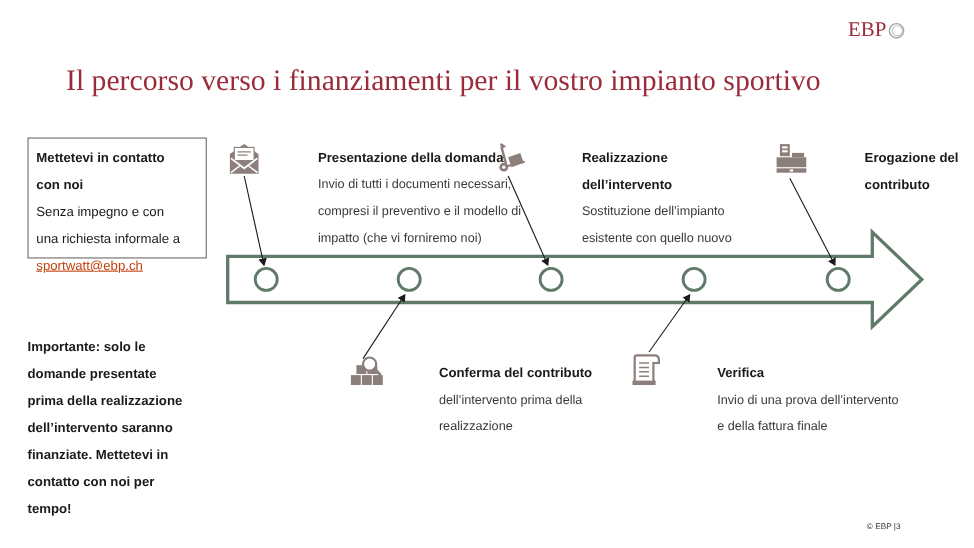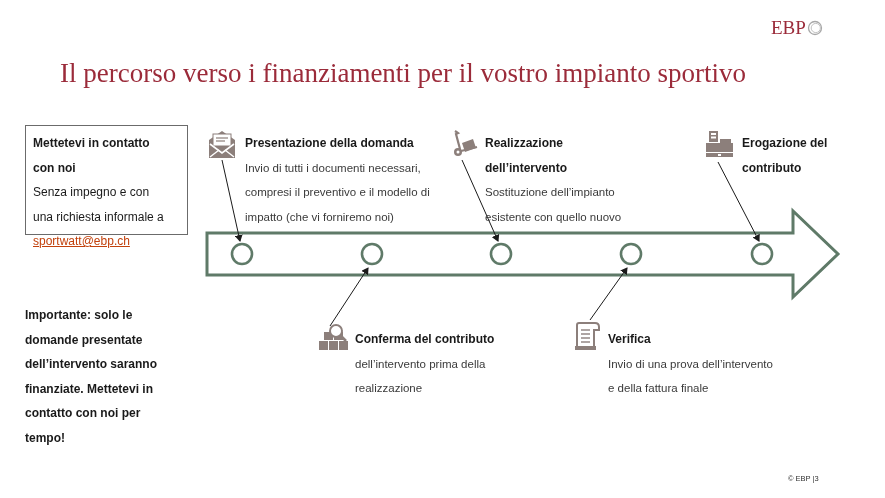--- a/index.html
+++ b/index.html
@@ -4,21 +4,21 @@
 <style>
   html, body { margin:0; padding:0; }
   body { width:885px; height:498px; background:#ffffff; position:relative; overflow:hidden; font-family:"Liberation Sans", sans-serif; color:#1a1a1a; }
   .logo { position:absolute; left:771px; top:17px; font-family:"Liberation Serif", serif; font-size:19px; color:#9b2b3a; letter-spacing:0px; display:flex; align-items:center;justify-content:center; }
   .logo svg { margin-left:1px; }
   .title { position:absolute; left:25px; top:58px; font-family:Liberation Serif, serif; font-size:27px; color:#9b2b3a; white-space:nowrap;margin-left:35px; }
   .contact-box { position:absolute; left:25px; top:125px; width:163px; height:110px; border:1px solid #6b6b6b; box-sizing:border-box; padding:5px 7px; font-size:12px; line-height:24.5px; }
   .contact-box .b { font-weight:bold; }
   .contact-box a { color:#c2410c; text-decoration:underline; }
   .important { position:absolute; left:25px; top:303px; width:170px; font-size:12px; font-weight:bold; line-height:24.5px; }
-  .step { position:absolute; font-size:11.5px; line-height:24.5px; }
+  .step { position:absolute; font-size:11.5px; line-height:24.5px;margin-left:44px; }
   .step .head { font-weight:bold; font-size:12px; }
   .step .desc { color:#3a3a3a; }
   .icon { position:absolute; }
   .footer { position:absolute; left:788px; top:474px; font-size:7.5px; color:#333; }
   svg.diagram { position:absolute; left:0; top:0; }
 </style>
 </head>
 <body>
 
 <div class="logo">
@@ -35,20 +35,21 @@
   <div class="b">Mettetevi in contatto</div>
   <div class="b">con noi</div>
   <div>Senza impegno e con</div>
   <div>una richiesta informale a</div>
   <div><a href="#">sportwatt@ebp.ch</a></div>
 </div>
 
 <div class="important">
   <div>Importante: solo le</div>
   <div>domande presentate</div>
+  <div>prima della realizzazione</div>
   <div>dell’intervento saranno</div>
   <div>finanziate. Mettetevi in</div>
   <div>contatto con noi per</div>
   <div>tempo!</div>
 </div>
 
 <svg class="diagram" width="885" height="498" viewBox="0 0 885 498">
   <defs>
     <marker id="ah" markerWidth="8" markerHeight="8" refX="6" refY="4" orient="auto" markerUnits="userSpaceOnUse">
       <path d="M0,0 L7,4 L0,8 z" fill="#1a1a1a"></path>

